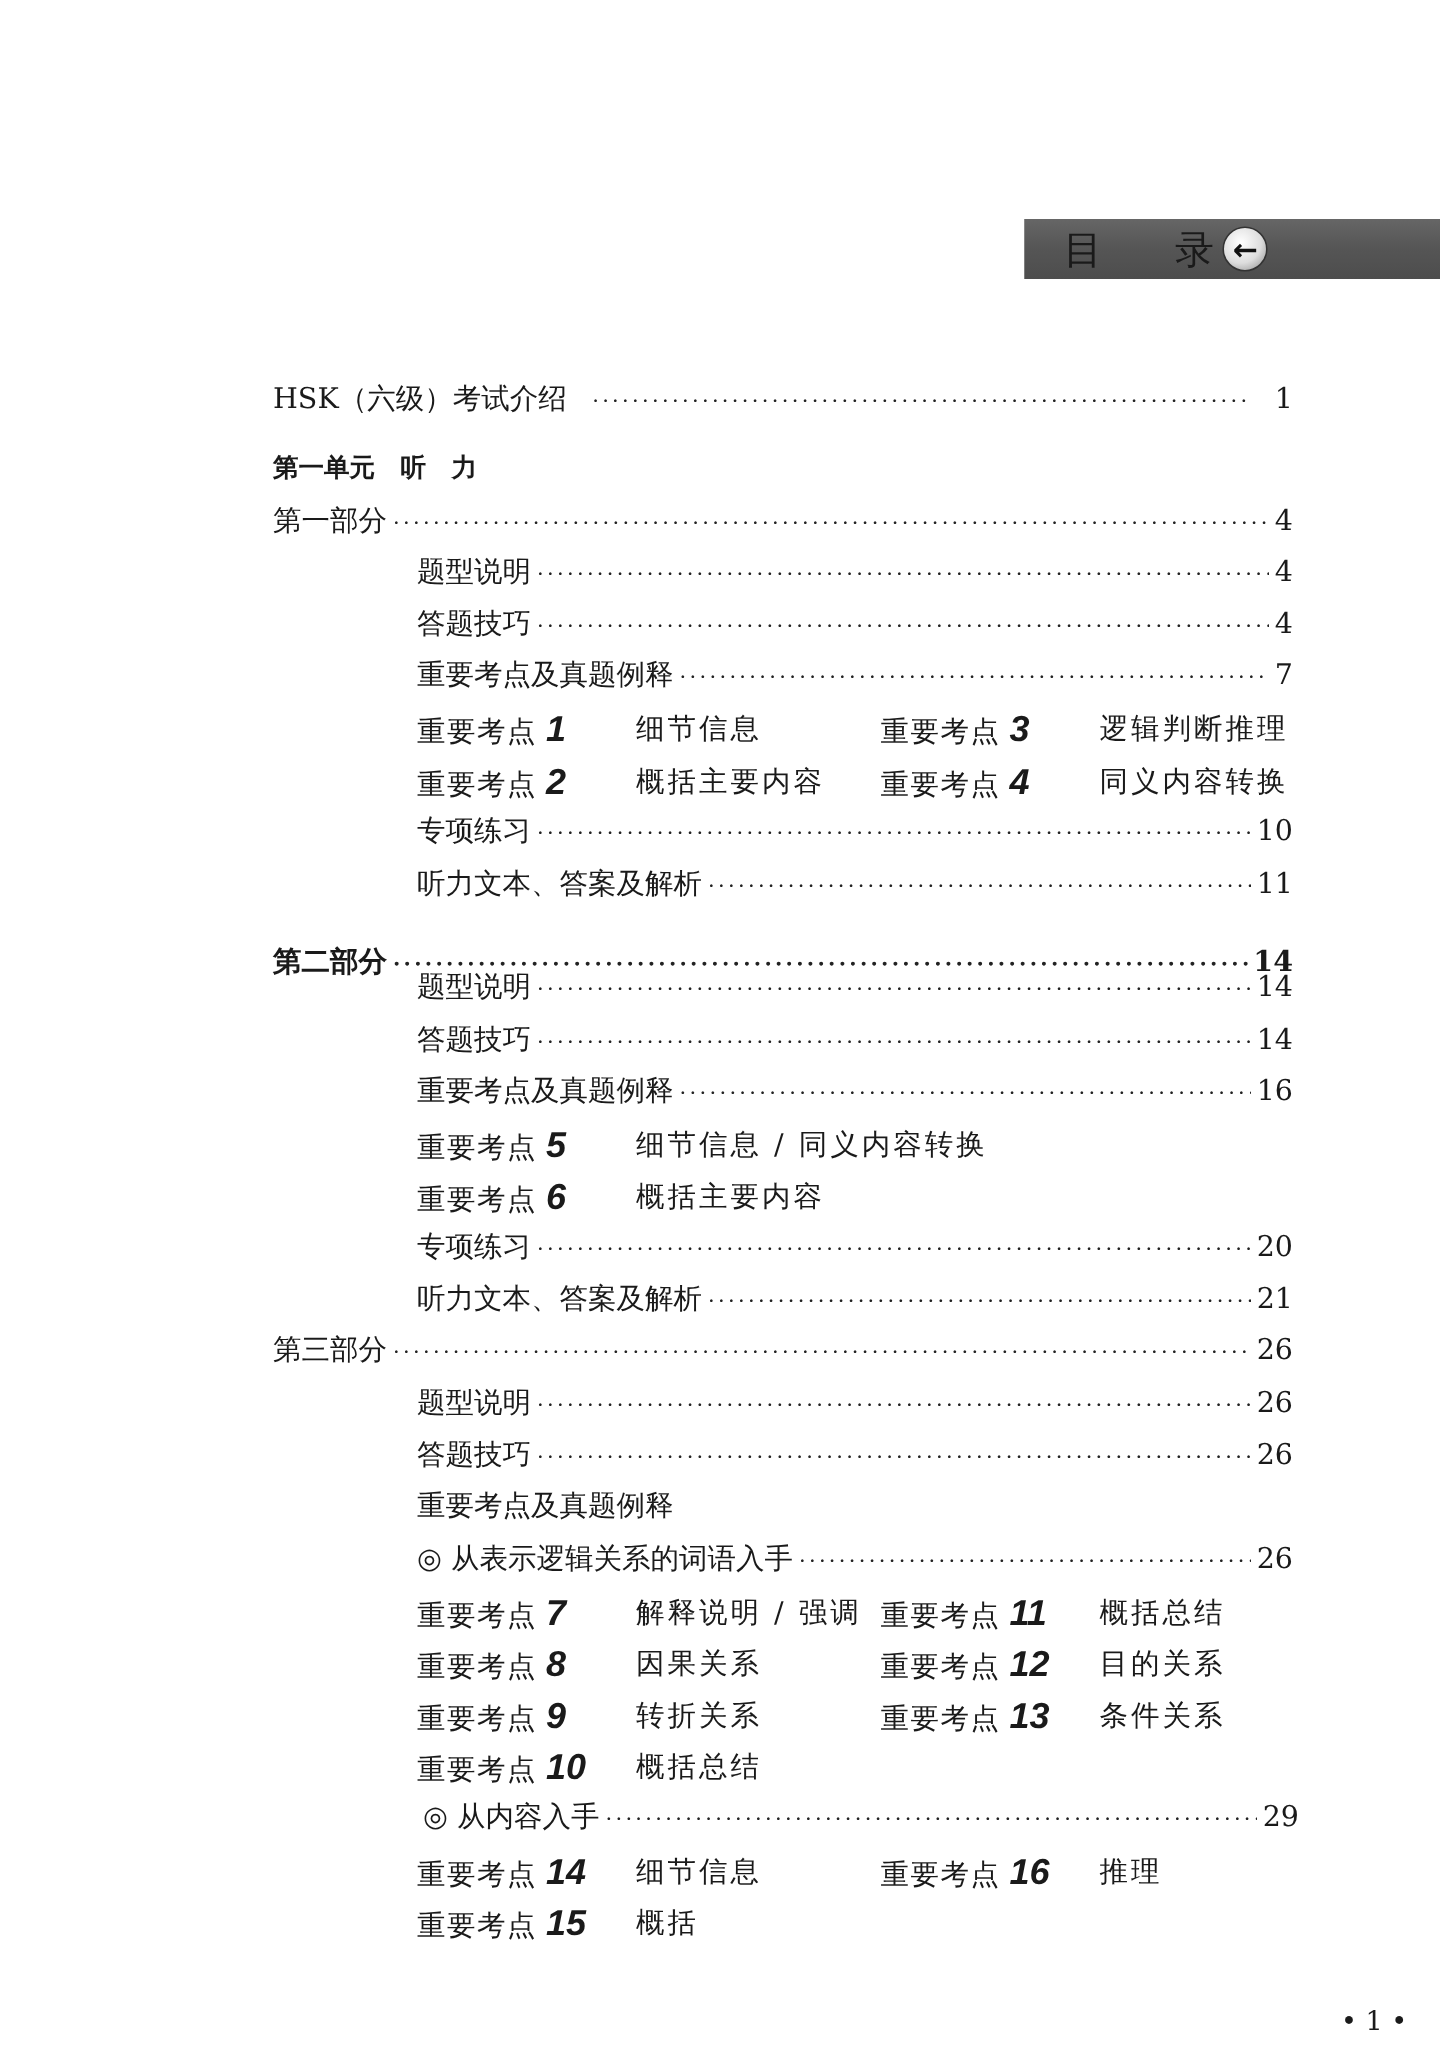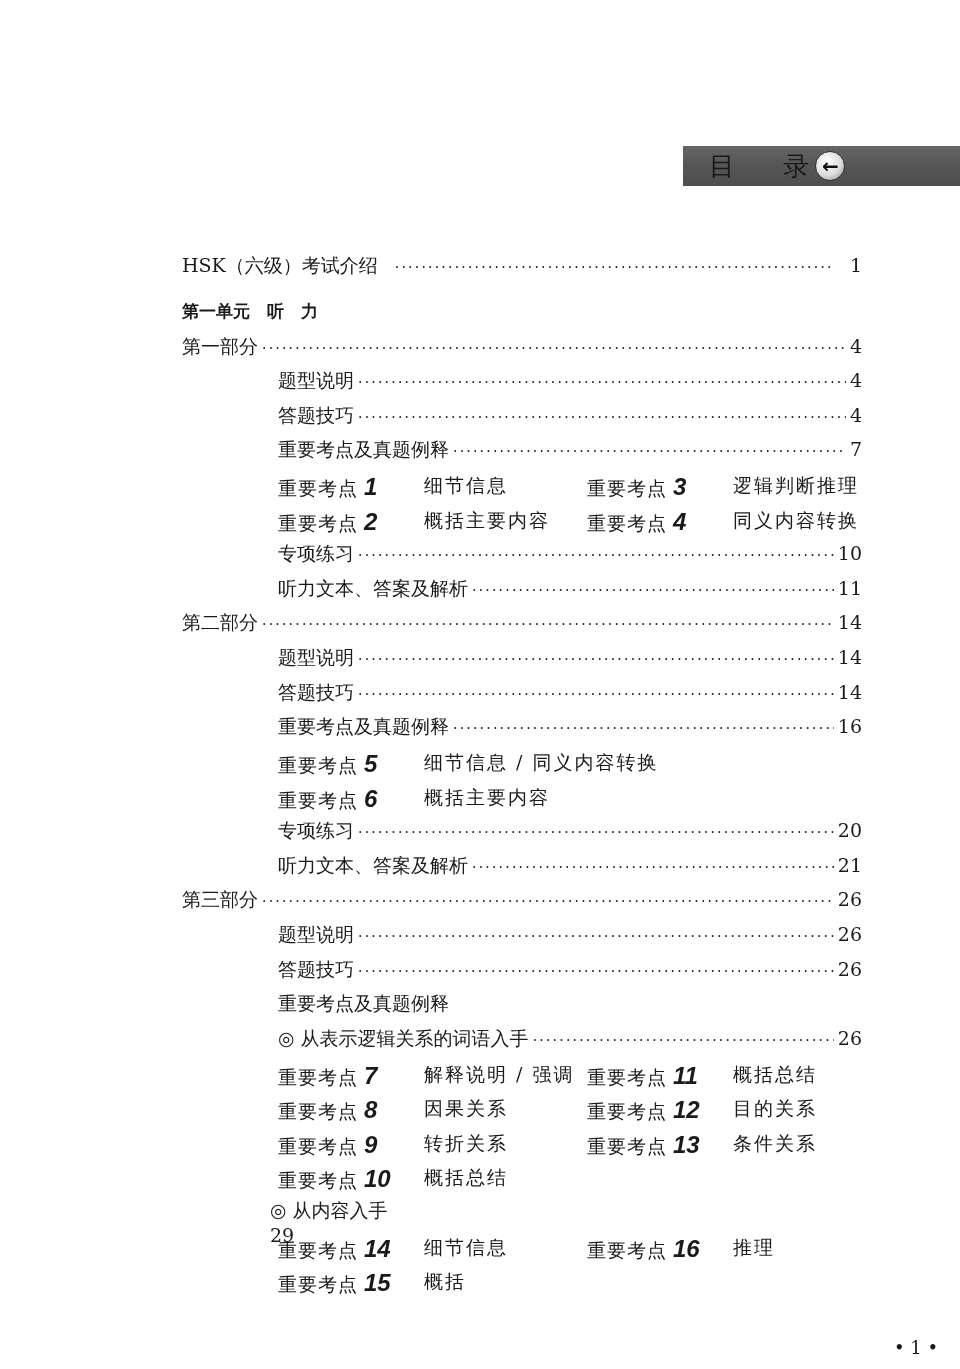--- a/index.html
+++ b/index.html
@@ -111,21 +111,21 @@
   <span class="label">专项练习</span>
   <span class="dots">··································································································</span>
   <span class="page">10</span>
 </div>
 <div class="row" style="left:278px; top:576px; width:584px;">
   <span class="label">听力文本、答案及解析</span>
   <span class="dots">··································································································</span>
   <span class="page">11</span>
 </div>
 
-<div class="row" style="left:182px; top:610px; width:680px;">
+<div class="row" style="left:182px; top:628px; width:680px;font-weight:bold;">
   <span class="label">第二部分</span>
   <span class="dots">··································································································</span>
   <span class="page">14</span>
 </div>
 <div class="row" style="left:278px; top:645px; width:584px;">
   <span class="label">题型说明</span>
   <span class="dots">··································································································</span>
   <span class="page">14</span>
 </div>
 <div class="row" style="left:278px; top:680px; width:584px;">
@@ -212,21 +212,21 @@
   <span class="kp-prefix">重要考点</span>
     <span class="kp-num">13</span>
     <span class="kp-topic">条件关系</span>
 </div>
 <div class="kp" style="left:278px; top:1165px;">
   <span class="kp-prefix">重要考点</span>
     <span class="kp-num">10</span>
     <span class="kp-topic">概括总结</span>
 </div>
 
-<div class="row" style="left:266px; top:1198px; width:584px;flex-direction:column;">
+<div class="row" style="left:282px; top:1198px; width:584px;">
   <span class="label">◎ 从内容入手</span>
   <span class="dots">··································································································</span>
   <span class="page">29</span>
 </div>
 <div class="kp" style="left:278px; top:1235px;">
   <span class="kp-prefix">重要考点</span>
     <span class="kp-num">14</span>
     <span class="kp-topic">细节信息</span>
 </div>
 <div class="kp" style="left:587px; top:1235px;">

